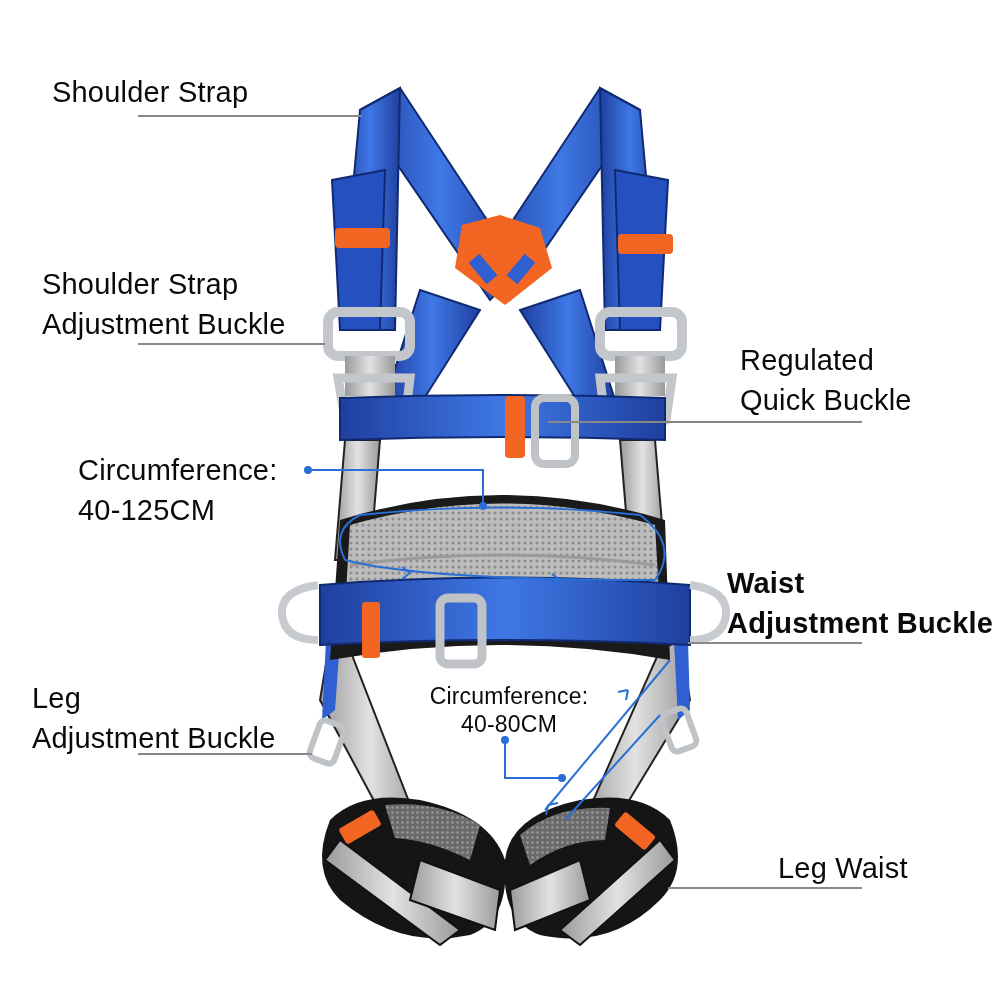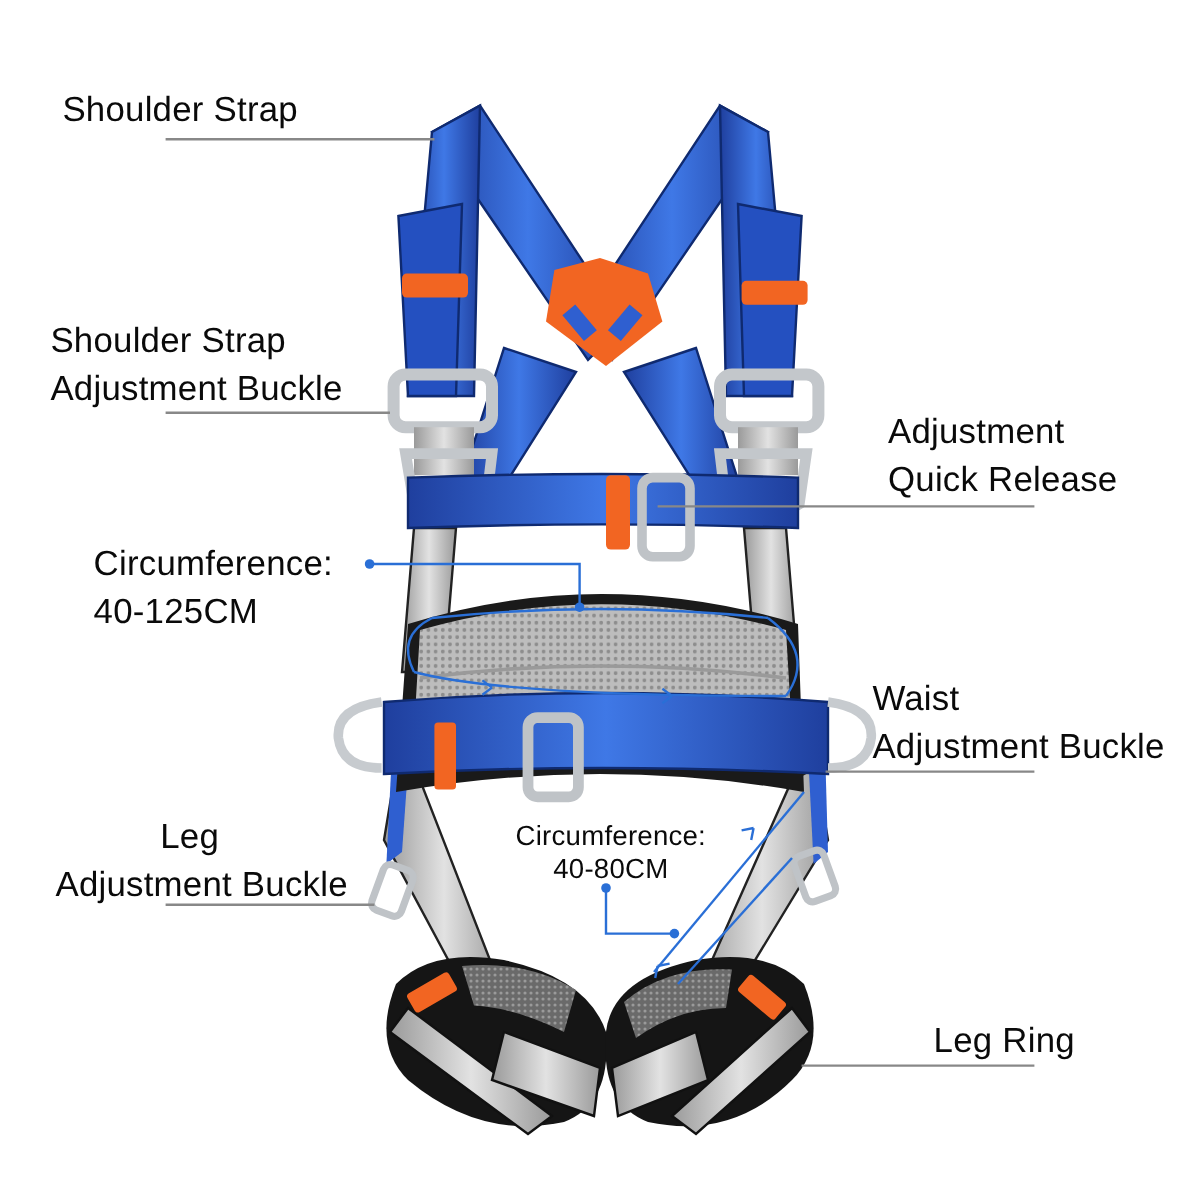--- a/index.html
+++ b/index.html
@@ -151,41 +151,41 @@
   <div class="label" style="left:52px; top:72px;">
     <span>Shoulder Strap</span>
   </div>
 
   <div class="label" style="left:42px; top:264px;">
     <span>Shoulder Strap</span>
     <span>Adjustment Buckle</span>
   </div>
 
   <div class="label" style="left:740px; top:340px;">
-    <span>Adjustment</span>
-    <span>Quick Release</span>
+    <span>Regulated</span>
+    <span>Quick Buckle</span>
   </div>
 
   <div class="label" style="left:78px; top:450px;">
     <span>Circumference:</span>
     <span>40-125CM</span>
   </div>
 
-  <div class="label" style="left:727px; top:563px;">
+  <div class="label" style="left:727px; top:563px;font-weight:bold;">
     <span>Waist</span>
     <span>Adjustment Buckle</span>
   </div>
 
-  <div class="label" style="left:32px; top:678px; text-align:center; width:272px;">
+  <div class="label" style="left:32px; top:678px; text-align:left; width:272px;">
     <span style="padding-right:20px;">Leg</span>
     <span>Adjustment Buckle</span>
   </div>
 
   <div class="label small" style="left:419px; top:682px; text-align:center; width:180px;">
     <span>Circumference:</span>
     <span>40-80CM</span>
   </div>
 
   <div class="label" style="left:778px; top:848px;">
-    <span>Leg Ring</span>
+    <span>Leg Waist</span>
   </div>
 
 </div>
 
 </body></html>

